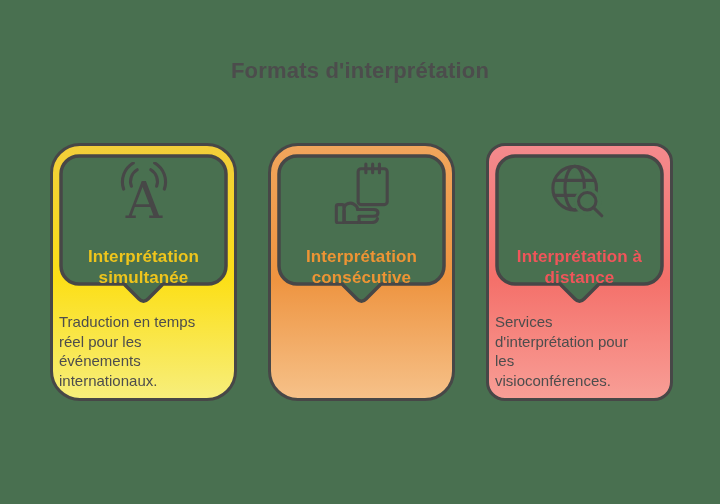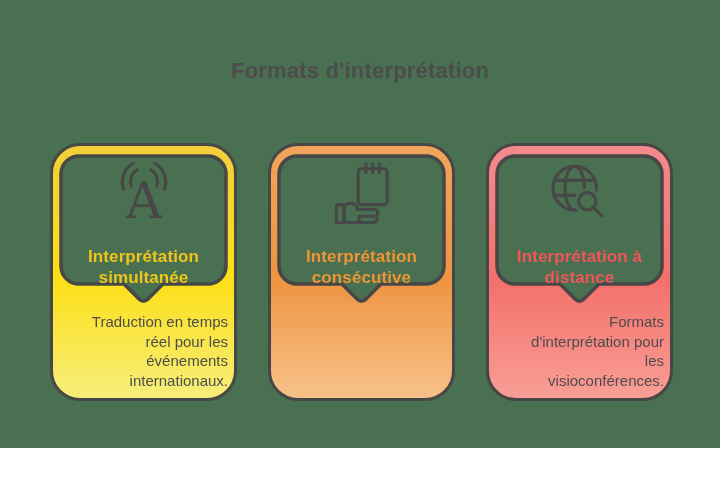--- a/index.html
+++ b/index.html
@@ -1,18 +1,18 @@
 <!DOCTYPE html>
 <html style="--bg: #497050; --stroke: #474747;"><head>
 <meta charset="utf-8">
 <style>
   html,body{margin:0;padding:0;}
   :root{ --bg:#497050; --stroke:#474747; }
   .stage{
-    position:relative; width:720px; height:448px; overflow:hidden;
+    position:relative; width:720px; height:504px; overflow:hidden;
     background:var(--bg);
     font-family:"Liberation Sans", sans-serif;
   }
   .page-title{
     position:absolute; top:58px; left:0; right:0; margin:0;
     text-align:center; font-size:22px; font-weight:bold; letter-spacing:.2px;
     color:#4C4C4C;
   }
   .cards{
     position:absolute; left:50px; top:143px;
@@ -37,21 +37,21 @@
   .ic{ stroke:var(--stroke); fill:none; stroke-width:3.2; stroke-linecap:round; stroke-linejoin:round; }
   .ic-fill{ fill:var(--stroke); }
   .erase{ fill:var(--bg); stroke:none; }
   .card-title{
     position:absolute; top:84px; left:-6px; right:-6px; margin:16px; z-index:2;
     text-align:center; font-size:17px; font-weight:bold; line-height:21px;
     white-space:pre-line; letter-spacing:.1px;
   }
   .card-body{
     position:absolute; top:166px; left:6px; right:6px; margin:0;
-    text-align:right; font-size:15px; line-height:19.5px;
+    text-align:left; font-size:15px; line-height:19.5px;
     color:#4D4D4D; white-space:pre-line;
   }
 </style>
 </head>
 <body>
 
 <div class="stage">
   <h1 class="page-title">Formats d'interprétation</h1>
   <div class="cards">
   <section class="card" style="background: linear-gradient(rgb(242, 206, 58) 0%, rgb(252, 223, 23) 53%, rgb(247, 238, 123) 100%);">
@@ -93,38 +93,38 @@
       <path class="ic" d="M13.5,47 C15,42.5 20,41.5 23.5,43.5 C26.5,45.2 27.5,47.5 27.5,49"></path>
       <path class="ic" d="M27.5,49 H44 Q48.5,49 48.5,52.5 Q48.5,56 44,56 H29"></path>
       <path class="ic" d="M13.5,50 V60.5 Q13.5,62.5 16,62.5 H42 Q47,62.5 48,58.5"></path>
       <path class="ic" d="M29,56.5 V62"></path>
     </svg>
   </div>
     <h2 class="card-title" style="color: rgb(238, 148, 52);">Interprétation
 consécutive</h2>
   </section>
 
-  <section class="card" style="background: linear-gradient(rgb(244, 138, 141) 0%, rgb(244, 112, 106) 53%, rgb(248, 158, 150) 100%);">
+  <section class="card" style="background: linear-gradient(rgb(244, 138, 141) 0%, rgb(244, 112, 106) 53%, rgb(248, 158, 150) 100%); border-radius: 19px;">
     <svg class="bubble" viewBox="0 0 169 158" aria-hidden="true">
       <path d="M20,2 H149 A18,18 0 0 1 167,20 V112 A18,18 0 0 1 149,130
                H104 L89,145 Q84.5,149.5 80,145 L65,130
                H20 A18,18 0 0 1 2,112 V20 A18,18 0 0 1 20,2 Z"></path>
     </svg>
     <div class="icon-slot">
     <svg viewBox="0 0 64 64" aria-hidden="true">
       <circle class="ic" cx="26.5" cy="27" r="22.5"></circle>
       <ellipse class="ic" cx="26.5" cy="27" rx="10" ry="22.5"></ellipse>
       <path class="ic" d="M6.5,19 H46.5"></path>
       <path class="ic" d="M5.5,34.5 H47.5"></path>
       <circle class="erase" cx="40" cy="41" r="14"></circle>
       <circle class="ic" cx="39.5" cy="40.5" r="9"></circle>
       <path class="ic" stroke-width="4.4" d="M46,47 L54.5,55.5"></path>
     </svg>
   </div>
     <h2 class="card-title" style="color: rgb(240, 85, 90);">Interprétation à
 distance</h2>
-    <p class="card-body">Formats
+    <p class="card-body">Services
 d'interprétation pour
 les
 visioconférences.</p>
   </section>
 </div>
 </div>
 
 </body></html>

